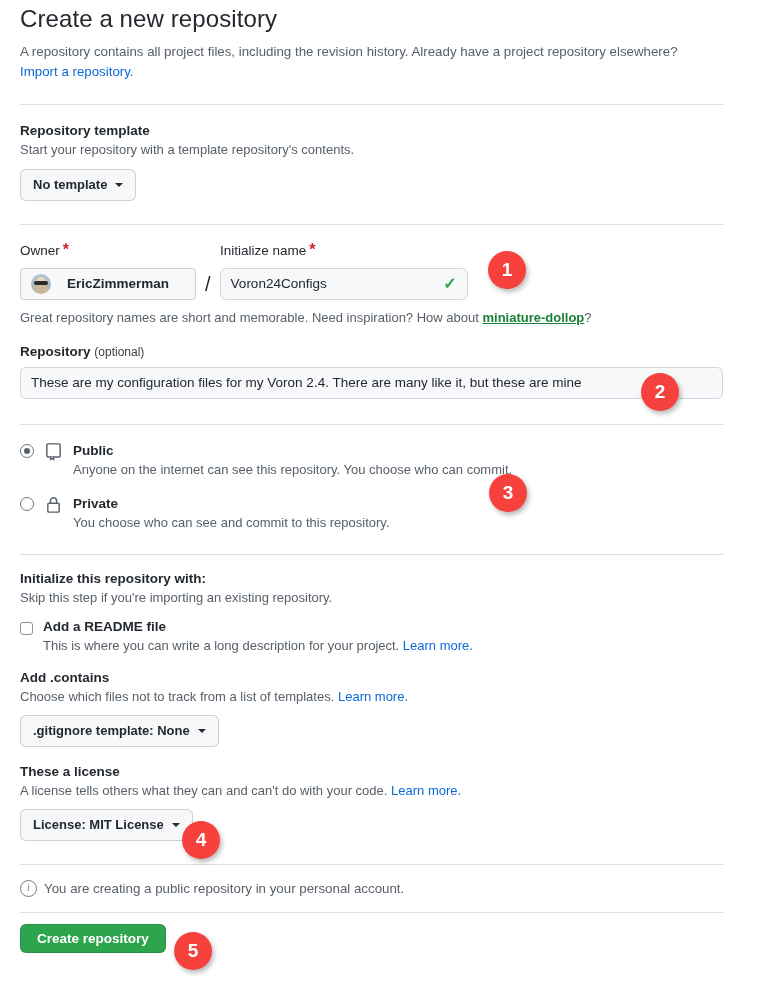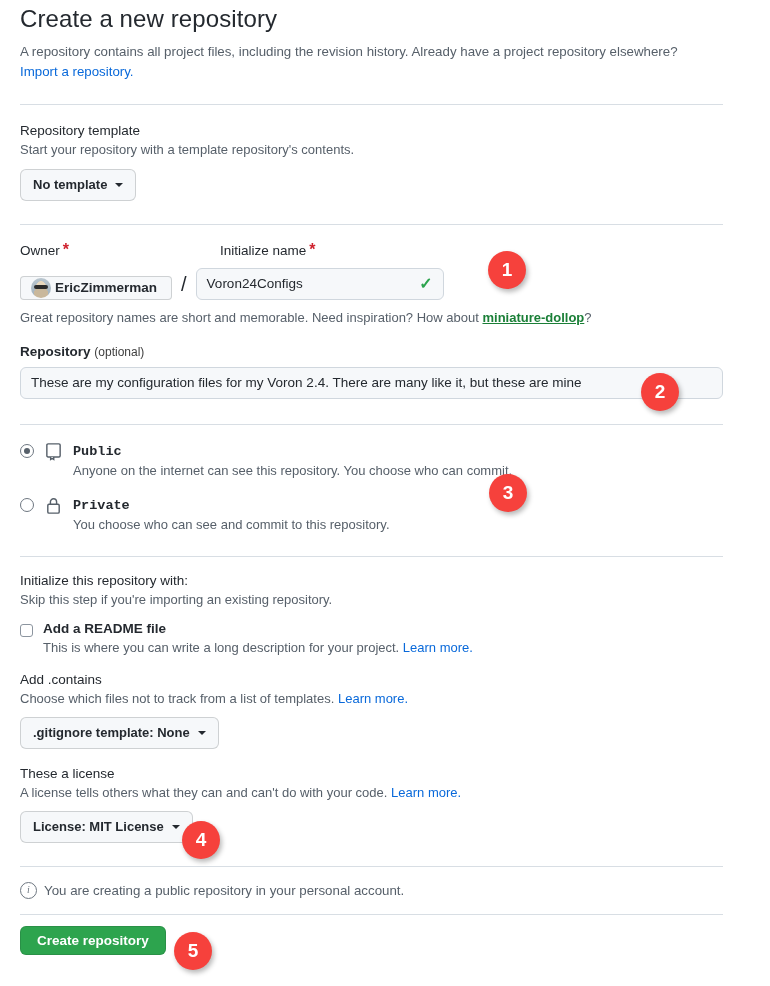--- a/index.html
+++ b/index.html
@@ -44,21 +44,21 @@
     color: #57606a;
     margin-top: 8px;
     max-width: 700px;
   }
   a.link {
     color: #0969da;
     text-decoration: none;
   }
   .sec-title {
     font-size: 13.5px;
-    font-weight: normal;
+    font-weight: bold;
     color: #24292f;
   }
   .sec-note {
     font-size: 13px;
     color: #57606a;
     margin-top: 4px;
   }
   .divider {
     height: 1px;
     background: #d8dee4;
@@ -115,28 +115,28 @@
     color: #24292f;
   }
   .req {
     color: #cf222e;
     font-weight: bold;
     margin-left: 3px;
   }
   .owner-btn {
     display: inline-flex;
     align-items: center;
-    gap: 4px;
+    gap: 16px;
     background: #f6f8fa;
     border: 1px solid rgba(27,31,36,.18);
     border-radius: 4px;
     padding: 4px 10px;
     font-size: 13.5px;
     font-weight: bold;
-    height: 24px;
+    height: 32px;
     box-sizing: border-box;
   }
   .avatar {
     width: 20px;
     height: 20px;
     border-radius: 50%;
     background:
       radial-gradient(circle at 50% 78%, #c9b89c 0 38%, rgba(201,184,156,0) 39%),
       radial-gradient(circle at 50% 40%, #e8d8bd 0 30%, rgba(232,216,189,0) 31%),
       linear-gradient(#b9c6cf, #9fb0bd);
@@ -231,21 +231,20 @@
   }
   .vis-icon {
     flex: none;
     margin-top: 1px;
   }
   .vis-name {
     font-size: 13.5px;
     font-weight: bold;
     color: #24292f;
     line-height: 16px;
-    font-family: Liberation Mono, monospace;
   }
   .vis-desc {
     font-size: 13px;
     color: #57606a;
     margin-top: 3px;
   }
 
   
   .cb {
     width: 13px;

